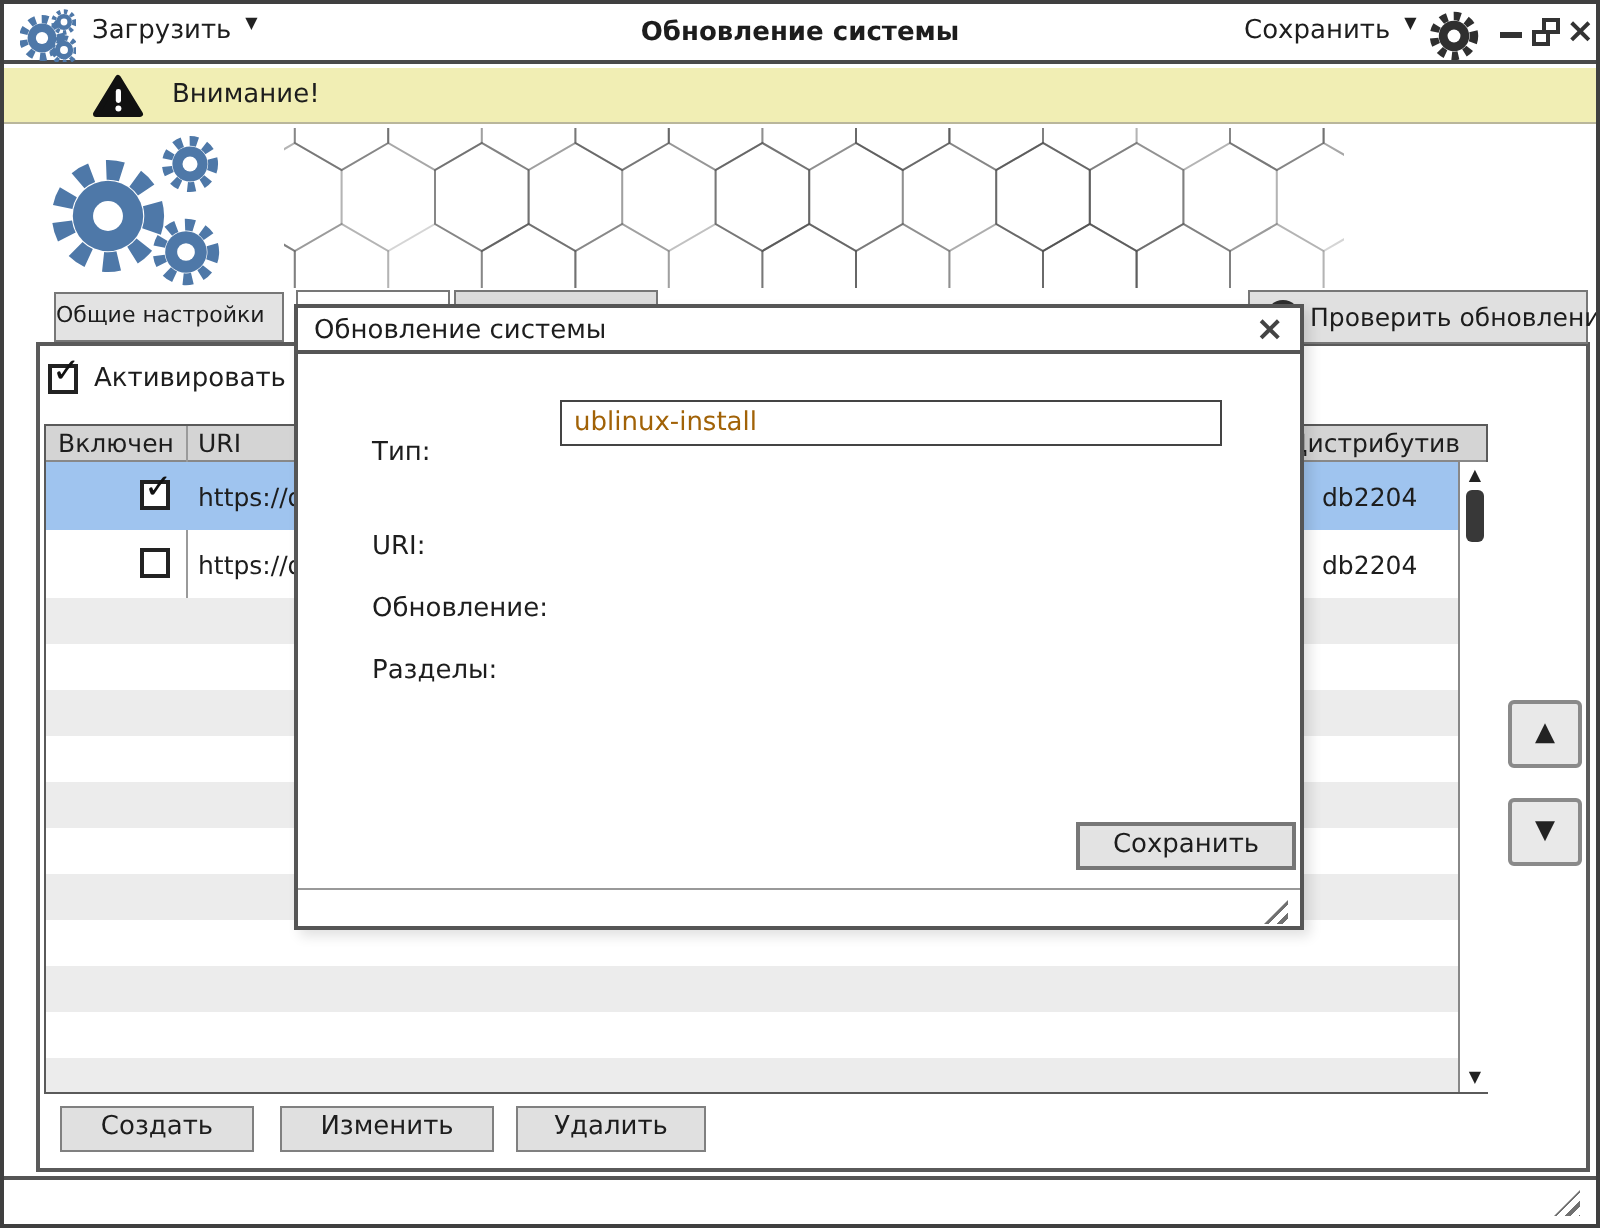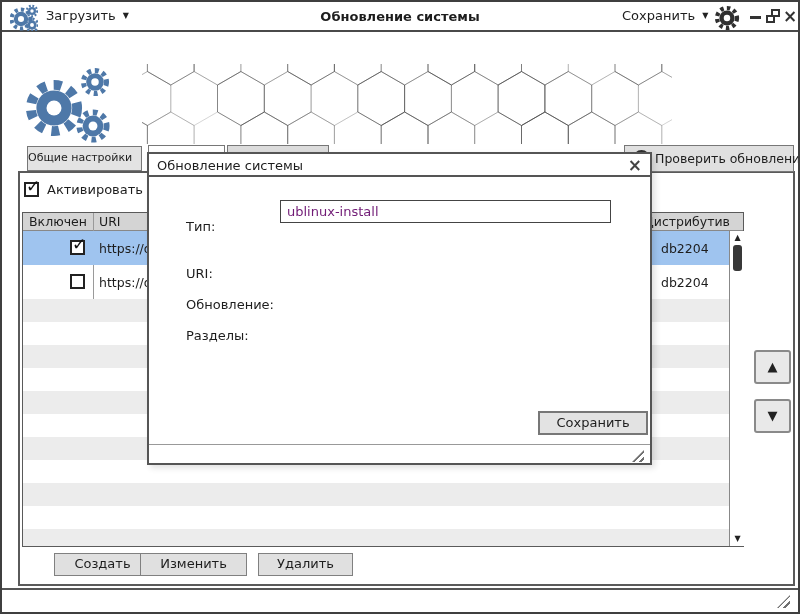--- a/index.html
+++ b/index.html
@@ -3,21 +3,21 @@
 <meta charset="utf-8">
 <style>
   html,body{margin:0;padding:0;background:#c9c9c9;}
   .app{position:relative;width:800px;height:614px;background:#fff;border:2px solid #3f3f3f;
        box-sizing:border-box;overflow:hidden;font-family:"DejaVu Sans","Liberation Sans",sans-serif;color:#1d1d1d;}
   .app *{box-sizing:border-box;}
   .abs{position:absolute;}
 
   
   .titlebar{position:absolute;left:0;top:0;width:100%;height:30px;background:#fff;border-bottom:2px solid #4a4a4a;}
-  .menu-btn{position:absolute;top:6px;display:flex;align-items:center;gap:7px;font-size:13px;cursor:default;}
+  .menu-btn{position:absolute;top:6px;display:flex;align-items:flex-start;gap:7px;font-size:13px;cursor:default;}
   .caret{font-size:8px;color:#222;line-height:1;}
   .tb-title{position:absolute;left:0;right:0;top:7px;text-align:center;font-weight:bold;font-size:13px;pointer-events:none;}
   .gear-btn{position:absolute;left:712px;top:2px;width:26px;height:26px;color:#2f2f2f;}
   .win-min{position:absolute;left:748px;top:14px;width:11px;height:3px;background:#333;}
   .win-max{position:absolute;left:764px;top:7px;width:14px;height:14px;}
   .win-max .back{position:absolute;right:0;top:0;width:9px;height:8px;border:2px solid #333;background:#fff;}
   .win-max .front{position:absolute;left:0;bottom:0;width:9px;height:8px;border:2px solid #333;background:#fff;}
   .win-close{position:absolute;left:781px;top:3px;font-size:17px;font-weight:bold;color:#333;line-height:22px;}
 
   
@@ -64,37 +64,37 @@
   .sb-thumb{position:absolute;left:3px;right:3px;top:14px;height:26px;background:#383838;border-radius:3px;}
 
   
   .mv{position:absolute;left:752px;width:37px;height:34px;background:#e9e9e9;border:2px solid #8a8a8a;border-radius:3px;
       text-align:center;line-height:29px;font-size:13px;color:#222;z-index:1;}
   .mv-up{top:348px;} .mv-down{top:397px;}
 
   
   .abtn{position:absolute;top:551px;height:23px;background:#e0e0e0;border:1px solid #808080;
         font-size:13px;text-align:center;line-height:20px;z-index:1;}
-  .btn-create{left:28px;width:97px;margin-left:24px;} .btn-edit{left:138px;width:107px;} .btn-delete{left:256px;width:95px;}
+  .btn-create{left:28px;width:97px;} .btn-edit{left:138px;width:107px;} .btn-delete{left:256px;width:95px;}
 
   
   .statusbar{position:absolute;left:0;top:586px;width:100%;height:26px;background:#fff;border-top:2px solid #555;}
   .grip{background:repeating-linear-gradient(135deg,transparent 0 3px,#707070 3px 5px);
         clip-path:polygon(100% 0,100% 100%,0 100%);}
   .sb-grip{position:absolute;right:8px;bottom:6px;width:13px;height:13px;}
 
   
   .dialog{position:absolute;left:145px;top:150px;width:505px;height:313px;background:#fff;border:2px solid #555;
           z-index:20;box-shadow:3px 3px 6px rgba(0,0,0,0.12);}
   .dlg-title{position:absolute;left:0;right:0;top:0;height:23px;border-bottom:2px solid #555;font-size:13px;padding:4px 8px;}
   .dlg-close{position:absolute;right:8px;top:1px;font-size:17px;font-weight:bold;color:#444;line-height:21px;}
   .dlg-label{position:absolute;left:37px;font-size:13px;margin-top:13px;}
   .lbl-type{top:52px;} .lbl-uri{top:99px;} .lbl-distro{top:130px;} .lbl-sections{top:161px;}
   .dlg-input{position:absolute;left:131px;top:46px;width:331px;height:23px;border:1px solid #444;background:#fff;
-             font-size:13px;padding:0 6px;font-family:inherit;color:#701a75;}
+             font-size:13px;padding:0 6px;font-family:inherit;color:#a16207;}
   .dbtn{position:absolute;top:257px;width:110px;height:24px;background:#e3e3e3;border:2px solid #777;
         font-size:13px;text-align:center;line-height:20px;}
   .dlg-cancel{left:267px;} .dlg-save{left:389px;}
   .dlg-sep{position:absolute;left:0;right:0;top:290px;height:1px;background:#999;}
   .dlg-grip{position:absolute;right:6px;top:296px;width:12px;height:12px;}
 </style>
 </head>
 <body>
 
 <svg width="0" height="0" style="position:absolute">
@@ -128,20 +128,28 @@
       <use href="#gearG" transform="translate(13,14) scale(0.95)"></use>
     </svg>
     <div class="win-min"></div>
     <div class="win-max">
       <span class="back"></span>
       <span class="front"></span>
     </div>
     <div class="win-close">×</div>
   </div>
 
+  <div class="warnbar">
+    <svg class="warn-icon" width="26" height="22">
+      <polygon points="13,2 24,20 2,20" fill="#111" stroke="#111" stroke-width="3" stroke-linejoin="round"></polygon>
+      <rect x="11.9" y="7.5" width="2.6" height="7" rx="1.2" fill="#fff"></rect>
+      <circle cx="13.2" cy="17.3" r="1.5" fill="#fff"></circle>
+    </svg>
+    <span class="warn-text">Внимание!</span>
+  </div>
 
   <svg id="hex-svg" class="hex" width="530" height="80">
       <polygon points="5.4,7.5 -18.0,21.0 -41.4,7.5 -41.4,-19.5 -18.0,-33.0 5.4,-19.5" fill="none" stroke="#4a4a4a" stroke-width="1" opacity="0.12"></polygon>
       <polygon points="52.1,7.5 28.8,21.0 5.4,7.5 5.4,-19.5 28.8,-33.0 52.1,-19.5" fill="none" stroke="#4a4a4a" stroke-width="1" opacity="0.62"></polygon>
       <polygon points="98.9,7.5 75.5,21.0 52.1,7.5 52.1,-19.5 75.5,-33.0 98.9,-19.5" fill="none" stroke="#4a4a4a" stroke-width="1" opacity="0.41"></polygon>
       <polygon points="145.7,7.5 122.3,21.0 98.9,7.5 98.9,-19.5 122.3,-33.0 145.7,-19.5" fill="none" stroke="#4a4a4a" stroke-width="1" opacity="0.19"></polygon>
       <polygon points="192.4,7.5 169.1,21.0 145.7,7.5 145.7,-19.5 169.1,-33.0 192.4,-19.5" fill="none" stroke="#4a4a4a" stroke-width="1" opacity="0.69"></polygon>
       <polygon points="239.2,7.5 215.8,21.0 192.4,7.5 192.4,-19.5 215.8,-33.0 239.2,-19.5" fill="none" stroke="#4a4a4a" stroke-width="1" opacity="0.48"></polygon>
       <polygon points="286.0,7.5 262.6,21.0 239.2,7.5 239.2,-19.5 262.6,-33.0 286.0,-19.5" fill="none" stroke="#4a4a4a" stroke-width="1" opacity="0.26"></polygon>
       <polygon points="332.7,7.5 309.4,21.0 286.0,7.5 286.0,-19.5 309.4,-33.0 332.7,-19.5" fill="none" stroke="#4a4a4a" stroke-width="1" opacity="0.76"></polygon>

